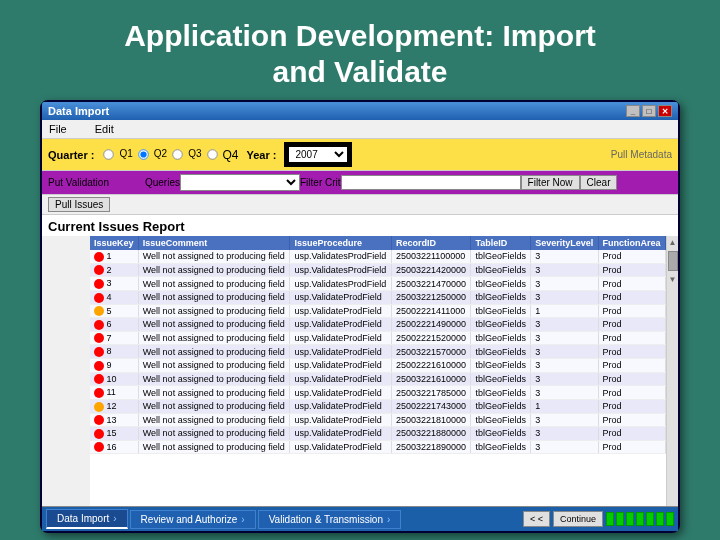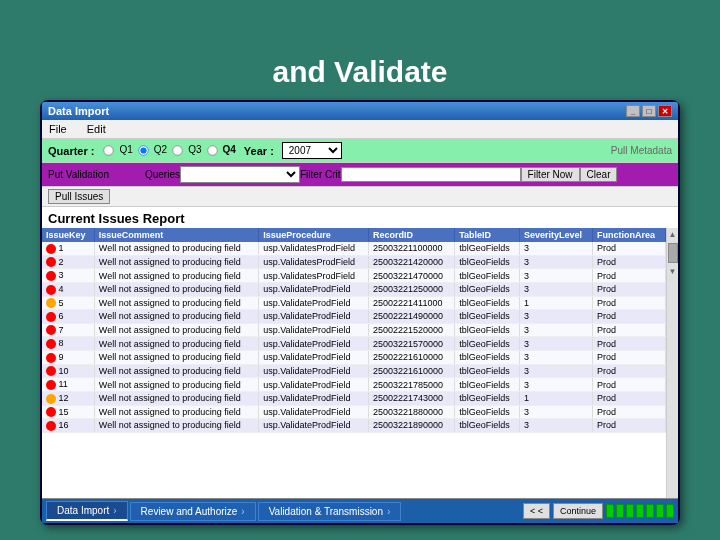--- a/index.html
+++ b/index.html
@@ -57,30 +57,30 @@
       cursor: pointer;
       color: black;
     }
 
     .menu-bar {
       background: #f0f0f0;
       border-bottom: 1px solid #ccc;
       padding: 2px 4px;
       font-size: 11px;
       display: flex;
-      gap: 14px;
+      gap: 22px;
     }
 
     .menu-item {
       padding: 1px 3px;
       cursor: pointer;
     }
 
     .toolbar {
-      background: #86efac;
+      background: #fde047;
       padding: 3px 6px;
       border-bottom: 1px solid #ccc;
       display: flex;
       align-items: center;
       gap: 8px;
       font-size: 11px;
     }
 
     .toolbar-label {
       font-size: 11px;
@@ -94,22 +94,22 @@
       font-size: 10px;
     }
 
     .radio-group input[type=radio] {
       transform: scale(0.8);
     }
 
     .year-select {
       font-size: 10px;
       padding: 1px 2px;
-      width: 60px;
-      border: 1px solid #000000;
+      width: 68px;
+      border: 5px solid #000000;
       background: white;
     }
 
     .second-toolbar {
       background: #a21caf;
       padding: 3px 6px;
       border-bottom: 1px solid #ccc;
       display: flex;
       align-items: center;
       gap: 0;
@@ -199,20 +199,21 @@
       height: 10px;
       border-radius: 50%;
       background: red;
       vertical-align: middle;
     }
     .status-icon.orange { background: orange; }
 
     .table-wrapper {
       position: relative;
       overflow: hidden;
+      padding-left: 48px;
     }
 
     .bottom-tabs {
       display: flex;
       background: #1a5fa8;
       border-top: 1px solid #888;
       padding: 2px 4px;
       align-items: center;
       gap: 0;
     }
@@ -287,21 +288,21 @@
       height: 20px;
       background: #aaa;
       border: 1px solid #888;
       margin: 2px 0;
     }
   </style>
 </head>
 <body>
 
 <div class="slide-title">
-  <br>
+  <span>Application Development: Import</span><br>
   <span>and Validate</span>
 </div>
 
 <div class="window-container">
 
   <div class="title-bar">
     <span>Data Import</span>
     <div class="title-bar-buttons">
       <div class="title-btn">_</div>
       <div class="title-btn">□</div>
@@ -317,21 +318,21 @@
   <div class="toolbar">
     <span class="toolbar-label">Quarter :</span>
     <div class="radio-group">
       <input type="radio" name="quarter" style="">
       <span style="font-size:10px;">Q1</span>
       <input type="radio" name="quarter" checked="" style="">
       <span style="font-size:10px;">Q2</span>
       <input type="radio" name="quarter" style="">
       <span style="font-size:10px;">Q3</span>
       <input type="radio" name="quarter" style="">
-      <span style="font-size:10px;font-weight:bold;">Q4</span>
+      <span style="font-size:12px;">Q4</span>
     </div>
     <span class="toolbar-label">Year :</span>
     <select class="year-select">
       <option>2007</option>
     </select>
     <div style="margin-left:auto; font-size:10px; color:#666;">Pull Metadata</div>
   </div>
 
   <div class="second-toolbar">
     <span>Put Validation</span>
@@ -468,20 +469,29 @@
             <tr>
               <td><span class="status-icon orange"></span> 12</td>
               <td>Well not assigned to producing field</td>
               <td>usp.ValidateProdField</td>
               <td>25002221743000</td>
               <td>tblGeoFields</td>
               <td>1</td>
               <td>Prod</td>
             </tr>
             <tr>
+              <td><span class="status-icon"></span> 13</td>
+              <td>Well not assigned to producing field</td>
+              <td>usp.ValidateProdField</td>
+              <td>25003221810000</td>
+              <td>tblGeoFields</td>
+              <td>3</td>
+              <td>Prod</td>
+            </tr>
+            <tr>
               <td><span class="status-icon"></span> 15</td>
               <td>Well not assigned to producing field</td>
               <td>usp.ValidateProdField</td>
               <td>25003221880000</td>
               <td>tblGeoFields</td>
               <td>3</td>
               <td>Prod</td>
             </tr>
             <tr>
               <td><span class="status-icon"></span> 16</td>

